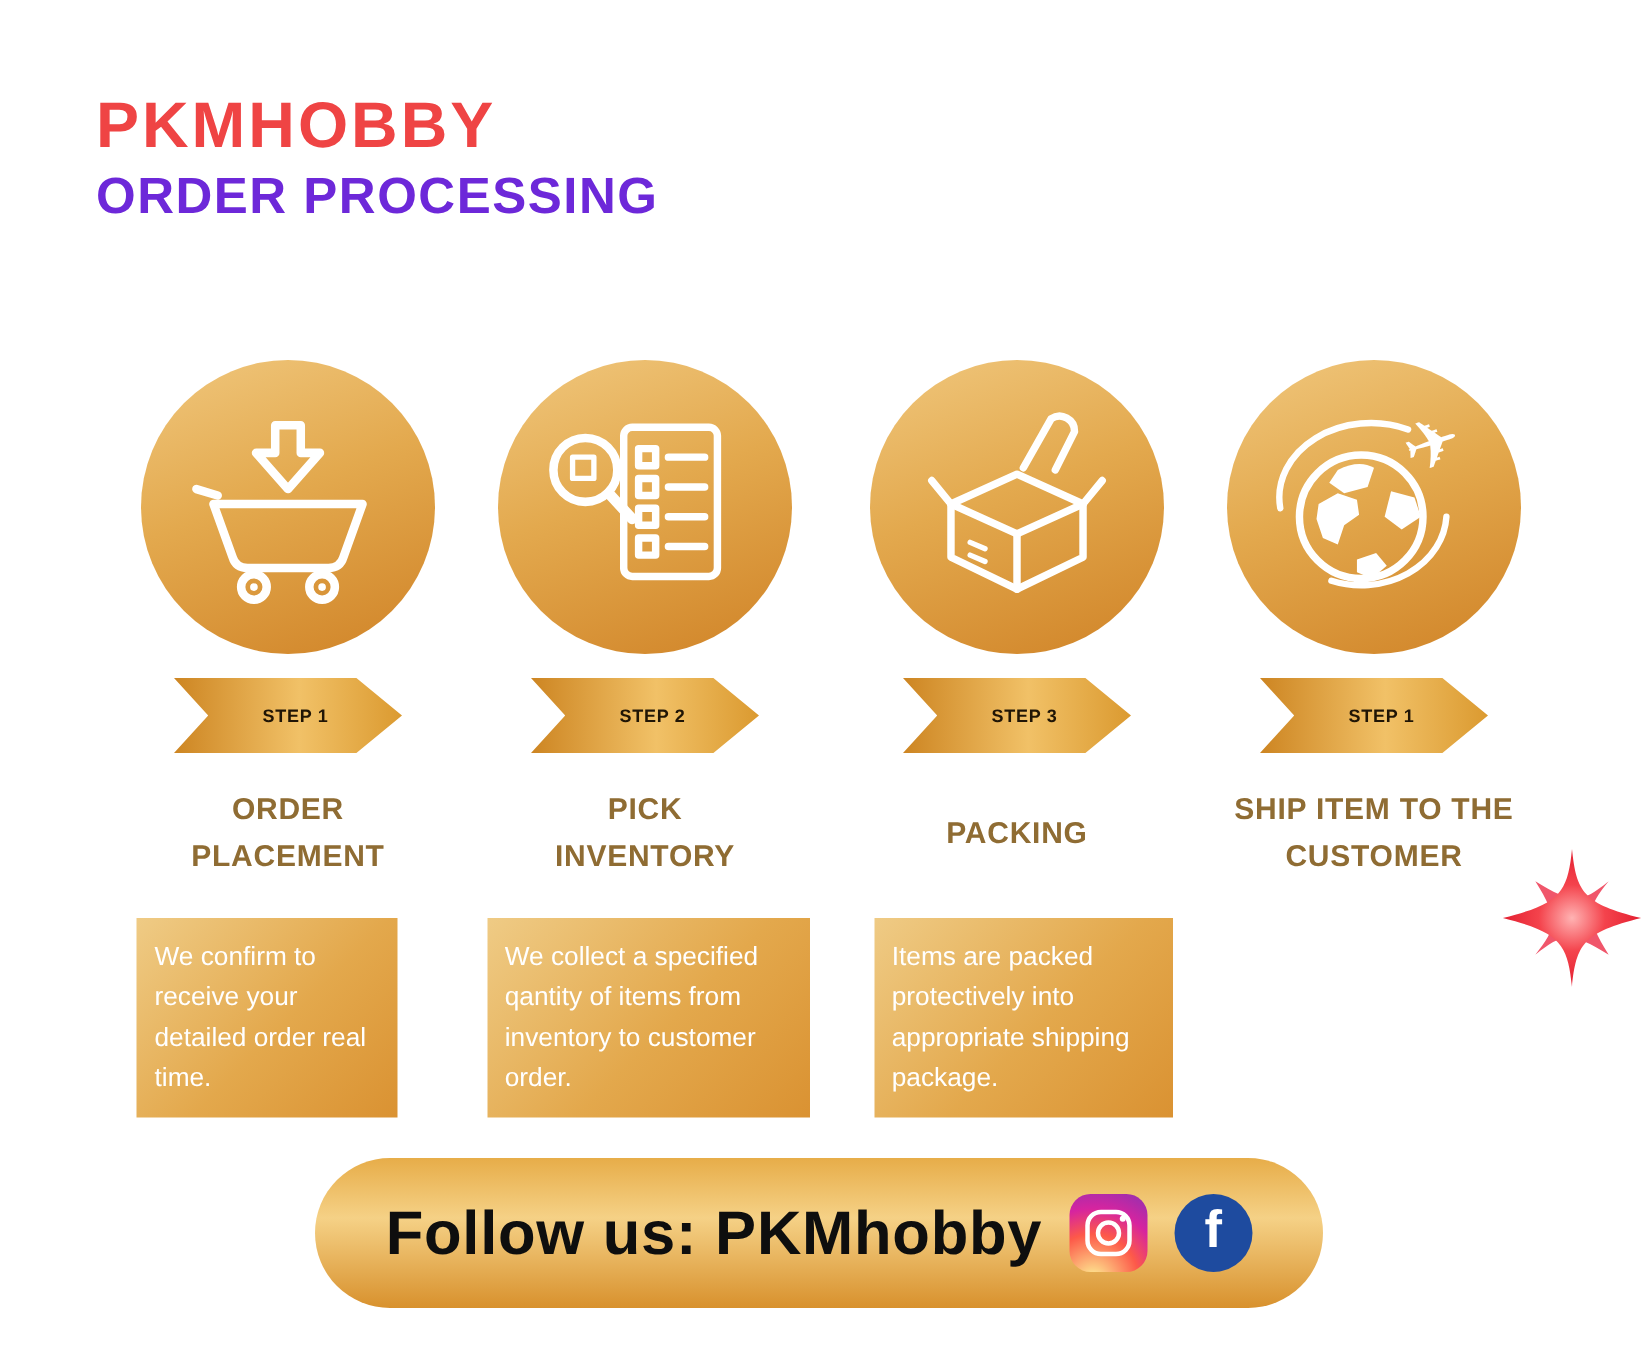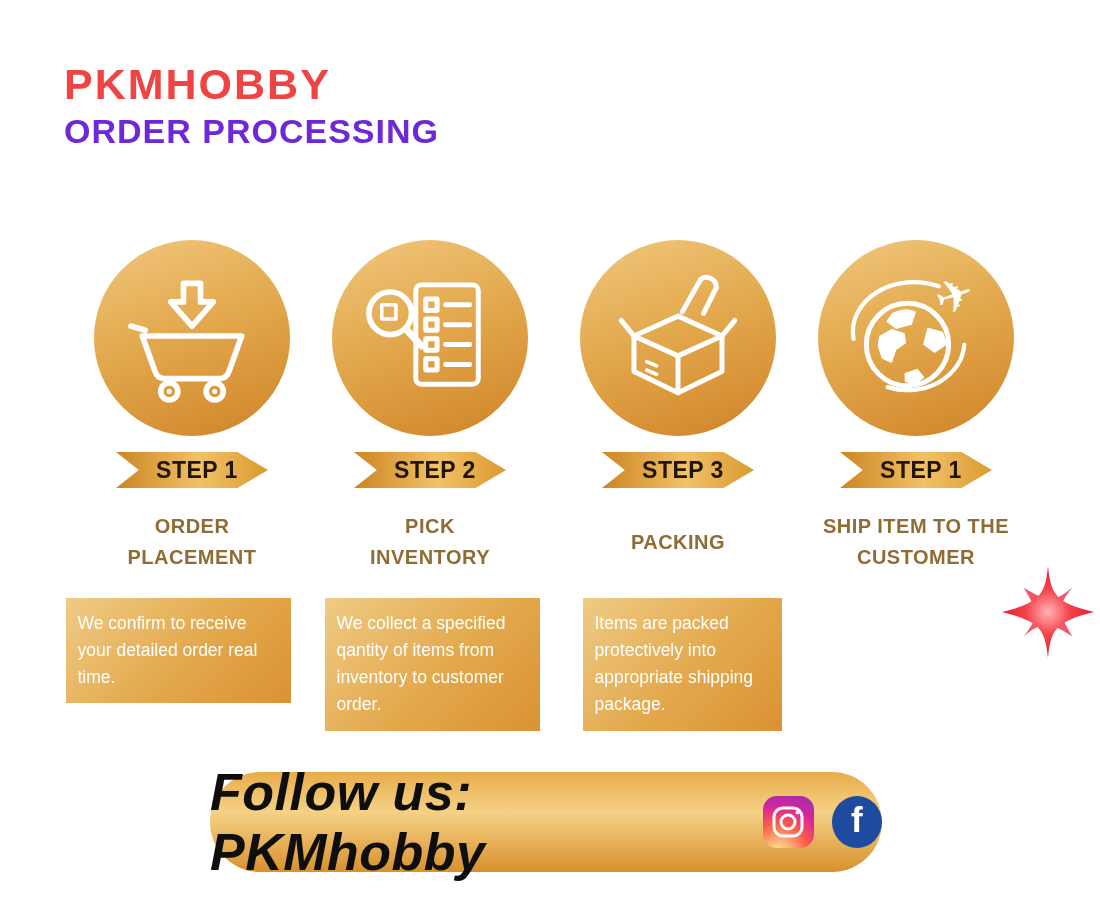--- a/index.html
+++ b/index.html
@@ -22,52 +22,52 @@
   }
   .c1{left:72px} .c2{left:310px} .c3{left:558px} .c4{left:796px}
   .circle {
     width:196px; height:196px; border-radius:50%;
     background:linear-gradient(160deg,#f0c77d 0%,#e3a94e 45%,#d08327 100%);
     display:flex; align-items:center; justify-content:center;
     flex:0 0 auto;
   }
   .circle svg { width:142px; height:142px; }
   .badge {
-    margin-top:16px; width:152px; height:36px; flex:0 0 auto;
+    margin-top:16px; width:152px; height:50px; flex:0 0 auto;
     clip-path:polygon(0 0,80% 0,100% 50%,80% 100%,0 100%,15% 50%);
     background:linear-gradient(90deg,#cd8522 0%,#f1c167 55%,#db9a30 100%);
     display:flex; align-items:center; justify-content:center;
-    font-weight:700; font-size:23px; color:#201505; letter-spacing:0.5px;
+    font-weight:700; font-size:12px; color:#201505; letter-spacing:0.5px;
     padding-left:10px;
   }
   .step-title {
     margin-top:14px; height:80px; display:flex; align-items:center; justify-content:center;
     text-align:center; font-weight:700; font-size:20px; letter-spacing:0.5px;
     color:#8f6c33; line-height:1.55;
   }
   .c1 .step-title{max-width:170px} .c2 .step-title{max-width:140px} .c4 .step-title{max-width:196px}
   .desc {
     position:relative; margin-top:16px; padding:12px;
     background:linear-gradient(135deg,#efcb85 0%,#e3a84c 55%,#da9232 100%);
     color:#ffffff; font-size:17.5px; line-height:1.55; text-align:left;
   }
-  .c1 .desc{left:-14px; width:225px}
+  .c1 .desc{left:-14px; width:174px}
   .c2 .desc{left:2px;  width:215px}
   .c3 .desc{left:4px;  width:199px}
   .c4 .desc{left:12px; width:248px}
   .desc-highlight { display:block; color:#ee2b26; font-weight:700; font-size:18px; line-height:1.4; margin-bottom:4px; }
   .c4 .desc-rest { font-size:16px; }
   .starburst { position:absolute; left:1000px; top:564px; width:96px; height:96px; }
   .footer {
     position:absolute; left:210px; top:772px; width:672px; height:100px;
     border-radius:52px;
     background:linear-gradient(180deg,#e7ad49 0%,#f5d186 40%,#d8912d 100%);
     display:flex; align-items:center; justify-content:center; gap:18px;
   }
-  .footer-text { font-size:52px; font-weight:800; color:#0e0e0e; letter-spacing:0.5px;font-style:italic; }
+  .footer-text { font-size:41px; font-weight:800; color:#0e0e0e; letter-spacing:0.5px; }
   .ig {
     width:52px; height:52px; border-radius:14px;
     background:radial-gradient(circle at 30% 110%, #fdf497 0%, #fd5949 45%, #d6249f 70%, #9b2fae 95%);
     display:flex; align-items:center; justify-content:center; cursor:pointer;
   }
   .fb {
     width:52px; height:52px; border-radius:50%; background:#1e4b9f;
     color:#ffffff; font-size:35px; font-weight:800;
     display:flex; align-items:center; justify-content:center; cursor:pointer;
     padding-bottom:4px;

